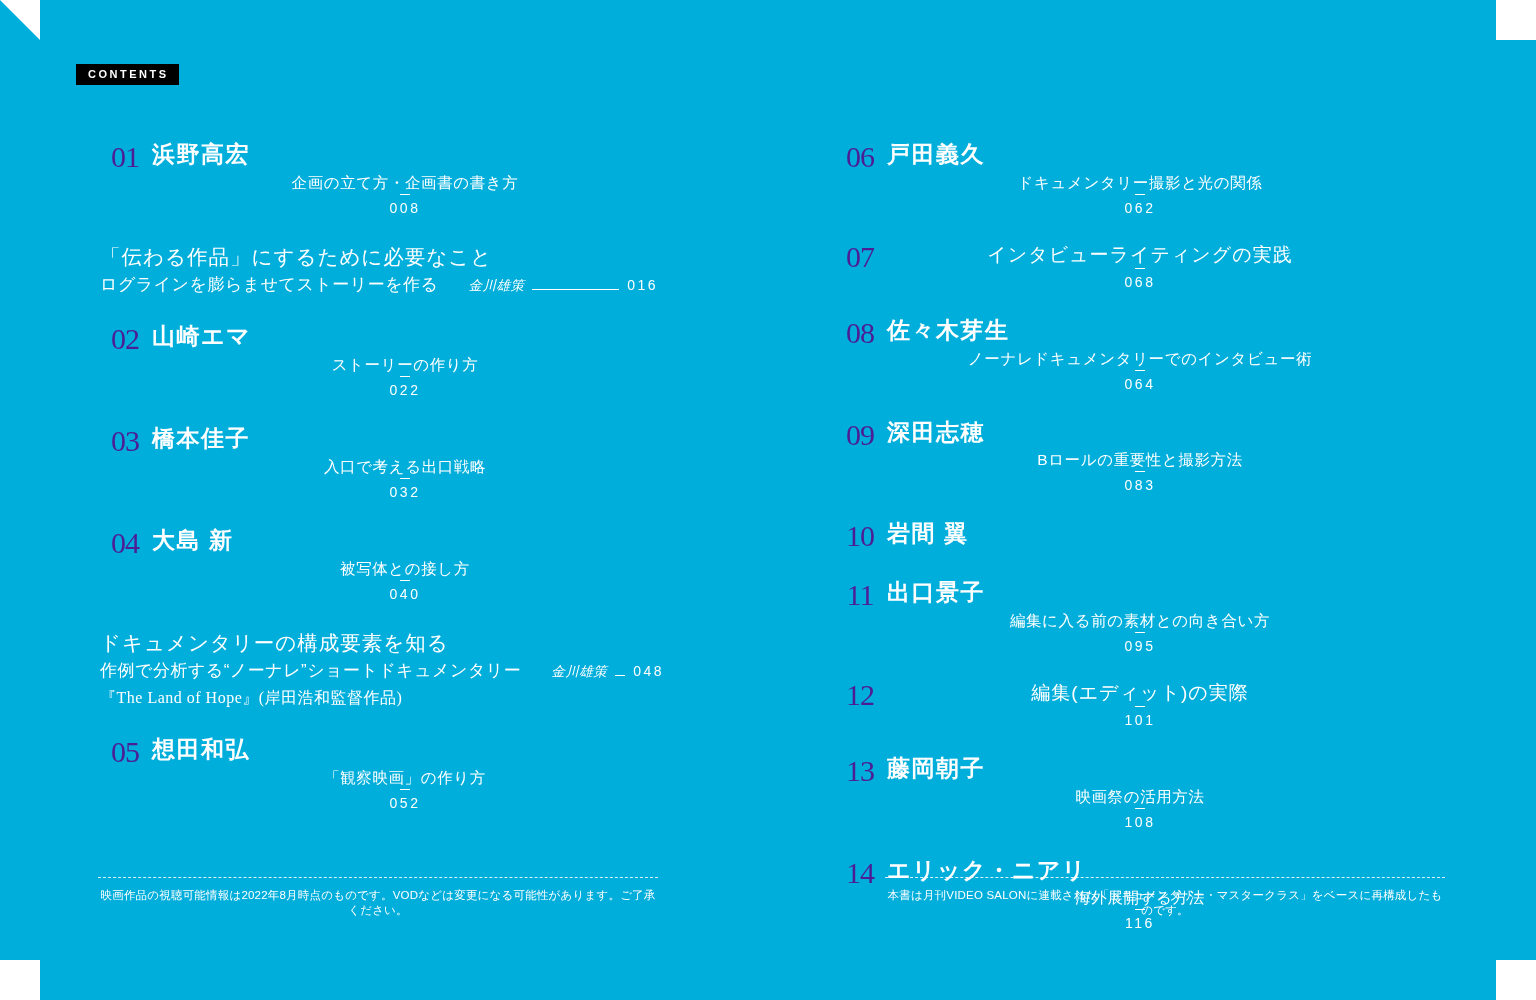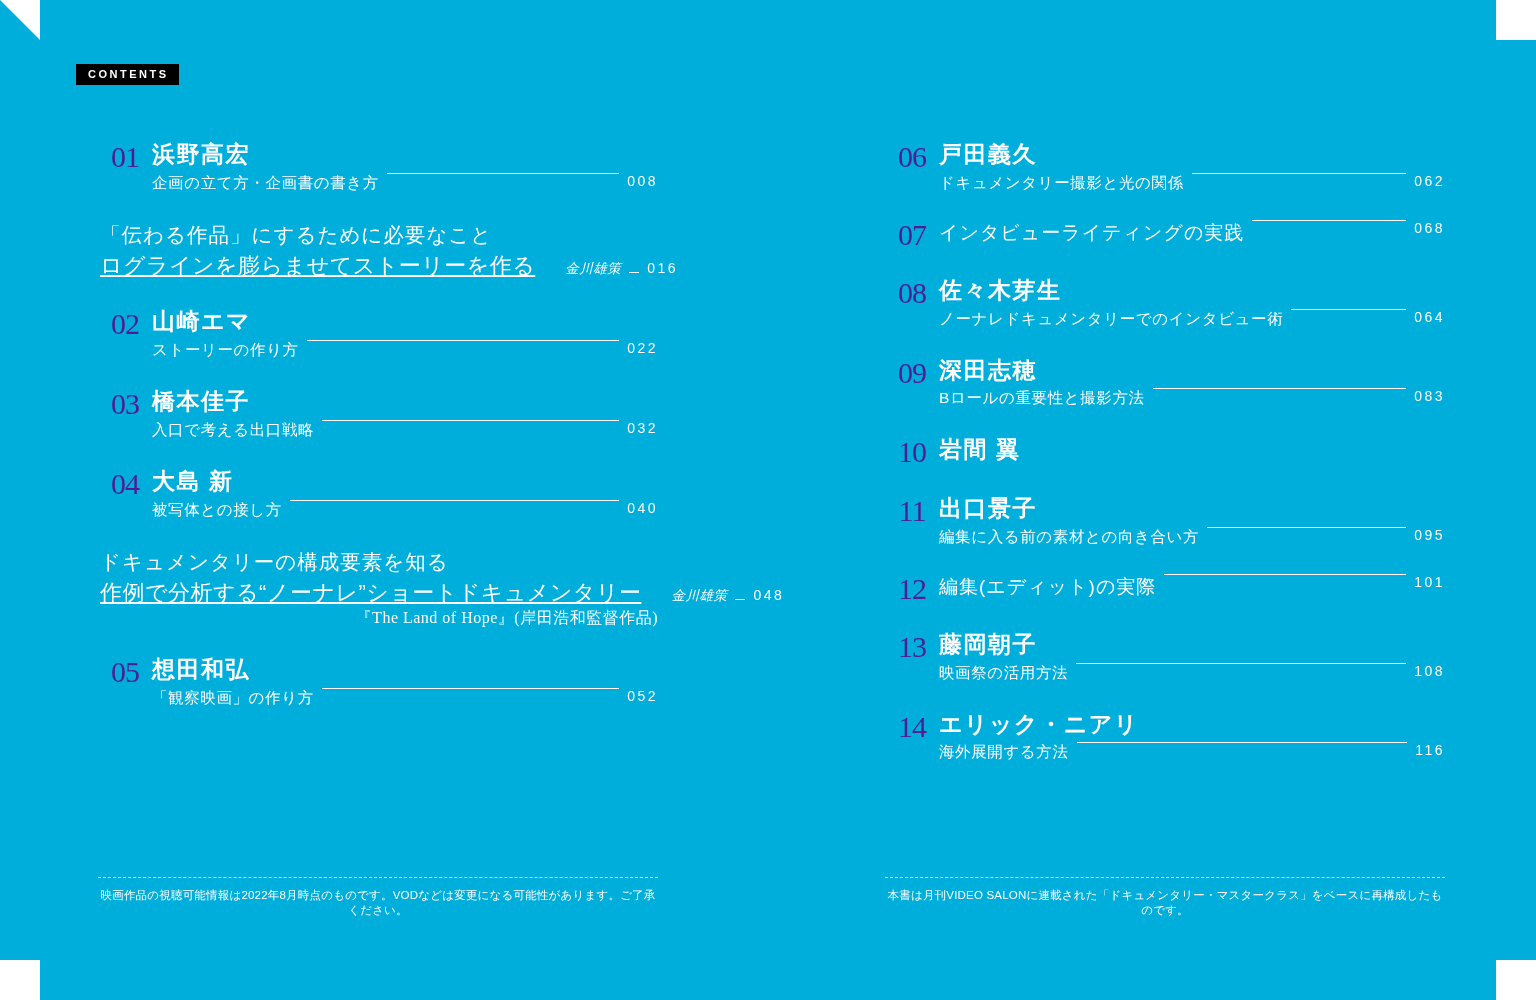--- a/index.html
+++ b/index.html
@@ -44,21 +44,21 @@
     line-height: 1;
   }
 
   .col {
     position: absolute;
     top: 140px;
     width: 560px;
     color: #ffffff;
   }
   .col-left { left: 98px; }
-  .col-right { left: 885px; }
+  .col-right { left: 833px; }
 
   .entry {
     position: relative;
     margin-bottom: 26px;
   }
   .entry-row {
     display: flex;
     align-items: flex-start;
   }
   .num {
@@ -79,22 +79,23 @@
   }
   .name {
     font-size: 23px;
     font-weight: bold;
     letter-spacing: 1.5px;
     line-height: 1.25;
     margin-bottom: 4px;
   }
   .sub-line {
     display: flex;
-    align-items: flex-start;
+    align-items: center;
     width: 100%;
+    flex-direction: column;
   }
   .sub {
     font-size: 15.5px;
     letter-spacing: 0.6px;
     white-space: nowrap;
   }
   .author {
     font-size: 13.5px;
     letter-spacing: 0.5px;
     margin-left: 30px;
@@ -130,30 +131,29 @@
     letter-spacing: 1px;
     line-height: 1.45;
     margin-bottom: 2px;
   }
   .feature .f-sub-line {
     display: flex;
     align-items: baseline;
     width: 100%;
   }
   .feature .f-sub {
-    font-size: 22px;
+    font-size: 17px;
     letter-spacing: 0.5px;
     white-space: nowrap;
-    text-decoration: underline;
   }
   .feature .f-extra {
     font-family: "Liberation Serif", serif;
     font-size: 16px;
     letter-spacing: 0.5px;
-    text-align: right;
+    margin-top: 6px;
   }
 
   .note {
     position: absolute;
     bottom: 82px;
     border-top: 1px dashed rgba(255,255,255,0.85);
     padding-top: 10px;
     font-size: 11.5px;
     letter-spacing: 0.2px;
     color: #ffffff;

